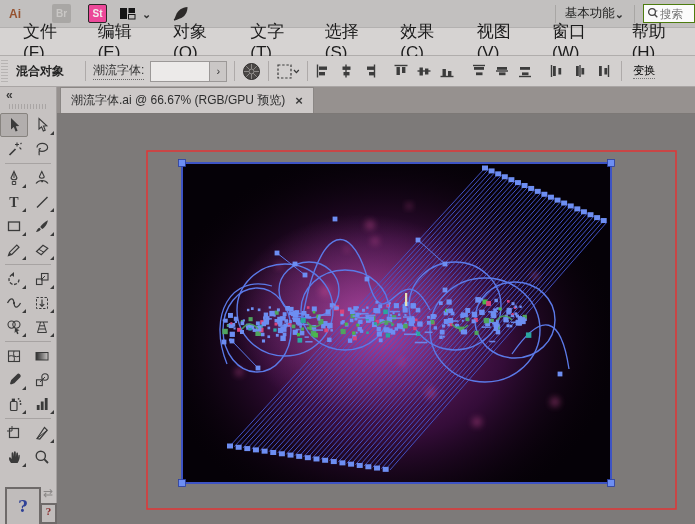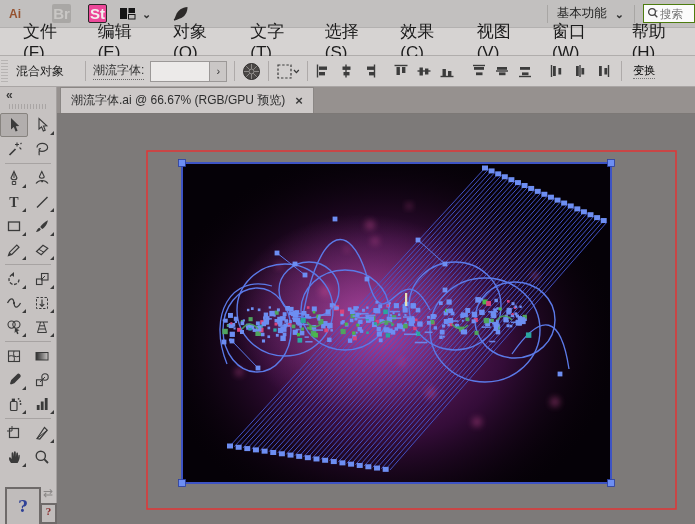--- a/index.html
+++ b/index.html
@@ -6,45 +6,45 @@
   html,body { width:695px; height:524px; overflow:hidden;
     font-family:"Liberation Sans", sans-serif; background:#7d7a79;
     -webkit-font-smoothing:antialiased; }
 
   
   #titlebar { position:absolute; left:0; top:0; width:695px; height:28px;
     background:#c2c0bf; border-bottom:1px solid #b3b1b0;
     display:flex; align-items:center; }
   #ai-logo { font-weight:bold; font-size:12px; color:#96522f; margin-left:9px; letter-spacing:0; }
   .chip { width:19px; height:19px; display:flex; align-items:center; justify-content:center;
-    font-size:15px; font-weight:bold; border-radius:2px;text-align:center; }
+    font-size:10px; font-weight:bold; border-radius:2px;text-align:center; }
   #br-chip { margin-left:31px; background:#a9a7a5; color:#c9c7c5; }
   #st-chip { margin-left:17px; background:#ec4899; color:#f2f0ee; border:1px solid #2a2827; }
   #layout-switcher { margin-left:13px; display:flex; align-items:center; }
   #workspace-right { margin-left:auto; display:flex; align-items:center; height:100%; }
   .vsep { width:1px; height:18px; background:#a8a6a4; }
-  #workspace-label { font-size:12.5px; color:#222; margin:0 8px 0 9px; }
+  #workspace-label { font-size:12.5px; color:#222; margin:0 0 0 9px; }
   .chev { font-size:11px; color:#333; line-height:8px; font-weight:bold; }
   #search-box { width:52px; height:19px; background:#fbfbfb; border:1px solid #4d7c0f;
     margin-left:8px; display:flex; align-items:center; padding-left:3px; }
   #search-box input { border:none; outline:none; width:30px; font-size:11.5px; color:#444;
     background:transparent; font-family:"Liberation Sans", sans-serif; }
 
   
   #menubar { position:absolute; left:0; top:28px; width:695px; height:28px;
     background:#d6d3d2; border-bottom:1px solid #b0adac; display:flex; align-items:center;
     padding-left:10px; }
   .menu-item { font-size:17px; color:#1c1c1c; padding:0 13px; cursor:default; }
 
   
   #controlbar { position:absolute; left:0; top:56px; width:695px; height:31px;
     background:#d3d0cf; border-bottom:1px solid #a9a5a4; display:flex; align-items:center; }
   #cb-grip { width:7px; height:22px; margin-left:1px;
     background:repeating-linear-gradient(0deg,#b7b4b3 0 1px,transparent 1px 3px); }
-  #context-label { font-size:12px; color:#222; margin:0 14px 0 8px; white-space:nowrap; }
+  #context-label { font-size:12px; color:#222; margin:0 14px 0 8px; white-space:nowrap;font-weight:bold; }
   .cb-sep { width:1px; height:20px; background:#aeaaa9; margin:0 7px; }
   #opacity-label { font-size:12px; color:#333; border-bottom:1px dotted #666; margin-right:6px; white-space:nowrap; }
   #opacity-group { display:flex; height:21px; border:1px solid #9b9897; }
   #opacity-input { width:58px; height:100%; border:none; outline:none; background:#eceae9;
     font-size:12px; padding:0 4px; font-family:"Liberation Sans", sans-serif; }
   #opacity-expander { width:17px; background:#cac7c6; border-left:1px solid #9b9897;
     display:flex; align-items:center; justify-content:center; font-size:11px; color:#333; }
   .icon-btn { display:flex; align-items:center; justify-content:center; height:24px; }
   .align-btn { width:23px; height:22px; display:flex; align-items:center; justify-content:center; }
   .group-gap { width:9px; }

